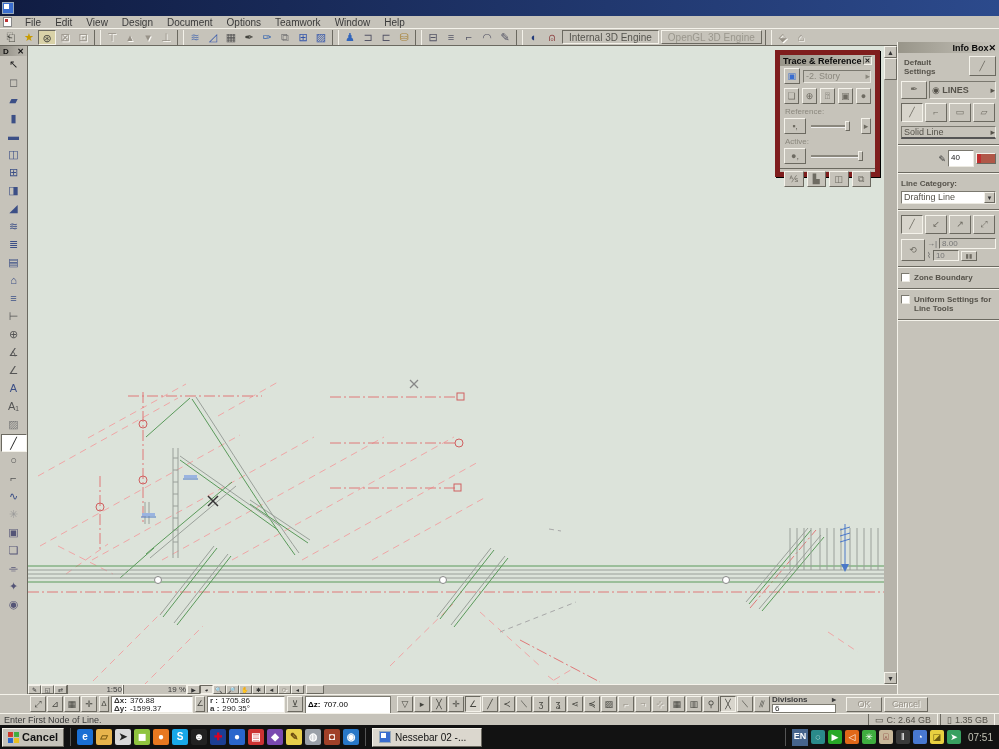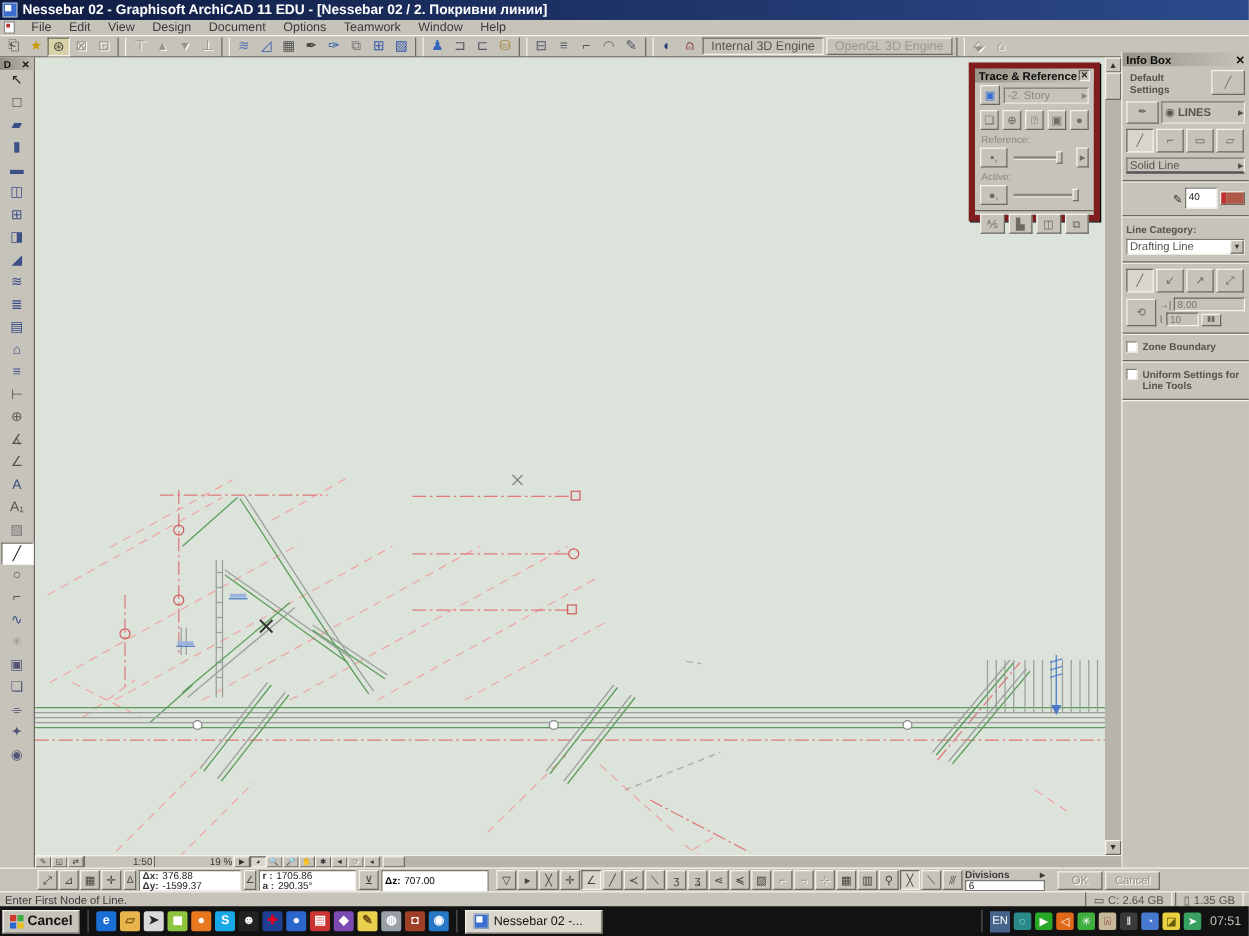--- a/index.html
+++ b/index.html
@@ -51,21 +51,21 @@
   .pal-title{height:11px;background:linear-gradient(90deg,#989589,#c6c3ba);display:flex;justify-content:space-between;align-items:center;padding:0 3px;font-size:9px;font-weight:bold;color:#0a0a0a;}
   .pal-close{width:9px;height:9px;font-size:7px;line-height:8px;text-align:center;color:#222;}
   .prow{display:flex;align-items:center;gap:3px;padding:2px 4px;}
   .pbtn{height:16px;font-size:9px;line-height:14px;text-align:center;color:#6e6b62;}
   .plabel{font-size:8px;color:#8a877d;padding:1px 5px 0;}
   .slider{flex:1;height:10px;position:relative;}
   .slider .track{position:absolute;left:2px;right:8px;top:4px;height:2px;background:#8a877d;box-shadow:0 1px 0 #eee;}
   .slider .thumb{position:absolute;right:8px;top:0;width:5px;height:10px;background:var(--face);border:1px solid;border-color:var(--face-light) var(--face-dark) var(--face-dark) var(--face-light);}
   
   .infobox{position:absolute;left:897px;top:42px;width:102px;height:652px;background:var(--face);border-left:1px solid var(--face-light);}
-  .ib-title{height:11px;background:linear-gradient(90deg,#989589,#c6c3ba);display:flex;justify-content:space-between;align-items:center;padding:0 3px;font-size:9px;font-weight:bold;color:#0a0a0a;}
+  .ib-title{height:11px;background:linear-gradient(90deg,#989589,#c6c3ba);display:flex;justify-content:flex-end;align-items:center;padding:0 3px;font-size:9px;font-weight:bold;color:#0a0a0a;}
   .ib-label{font-size:8px;font-weight:bold;color:#55524a;padding:3px 3px 1px;}
   .ib-row{display:flex;align-items:center;gap:2px;padding:2px 3px;}
   .combo{flex:1;background:#fff;border:1px solid;border-color:#7a786f #eceae2 #eceae2 #7a786f;font-size:9px;color:#55524a;height:13px;line-height:11px;padding-left:2px;display:flex;justify-content:space-between;align-items:center;}
   .combo .dd{width:11px;height:11px;background:var(--face);border:1px solid;border-color:var(--face-light) var(--face-dark) var(--face-dark) var(--face-light);font-size:6px;text-align:center;line-height:10px;color:#333;}
   .ib-sep{height:1px;background:var(--face-dark);box-shadow:0 1px 0 var(--face-light);margin:3px 0;}
   .chk{display:flex;gap:4px;padding:3px 3px;align-items:flex-start;}
   .chk .box{width:9px;height:9px;background:#fff;border:1px solid;border-color:#7a786f #eceae2 #eceae2 #7a786f;flex:none;}
   .chk .txt{font-size:8px;font-weight:bold;color:#55524a;line-height:9px;}
   
   .canvasbar{position:absolute;left:28px;top:684px;width:869px;height:10px;background:var(--face);display:flex;align-items:center;border-top:1px solid var(--face-light);}
@@ -89,32 +89,31 @@
   .statusbar{position:absolute;left:0;top:713px;width:999px;height:12px;background:var(--face);border-top:1px solid var(--face-light);display:flex;align-items:center;font-size:9px;color:#3a3a3a;padding:0 4px;}
   .sb-cell{display:flex;align-items:center;gap:3px;border-left:1px solid var(--face-dark);border-right:1px solid var(--face-light);height:11px;padding:0 6px;color:#55524a;}
   
   .taskbar{position:absolute;left:0;top:725px;width:999px;height:24px;background:var(--tray);display:flex;align-items:center;gap:3px;padding:0 2px;}
   .startbtn{height:19px;display:flex;align-items:center;gap:3px;padding:0 5px;font-size:11px;font-weight:bold;color:#111;flex:none;}
   .flag{width:11px;height:11px;display:inline-block;flex:none;}
   .ql{width:16px;height:16px;flex:none;border-radius:2px;font-size:10px;line-height:16px;text-align:center;color:#fff;font-weight:bold;}
   .tb-sep{width:1px;height:18px;background:#555;margin:0 3px;flex:none;}
   .taskbtn{height:19px;display:flex;align-items:center;gap:4px;padding:0 6px;font-size:10px;color:#111;background:#dbd7ce;border:1px solid;border-color:#f4f2ea #6b6960 #6b6960 #f4f2ea;flex:none;width:110px;}
   .tray{margin-left:auto;display:flex;align-items:center;gap:3px;padding:0 4px;flex:none;}
-  .lang{width:16px;height:17px;background:#46648c;color:#fff;font-size:9px;font-weight:normal;text-align:center;line-height:14px;flex:none;}
+  .lang{width:16px;height:17px;background:#46648c;color:#fff;font-size:9px;font-weight:bold;text-align:center;line-height:14px;flex:none;}
   .tri{width:14px;height:14px;flex:none;border-radius:2px;font-size:9px;line-height:14px;text-align:center;color:#fff;}
   .clock{font-size:10px;color:#c2c2b4;margin-left:4px;}
 </style>
 </head>
 <body>
 
 <div class="screen">
 
   <div class="titlebar">
     <span class="appicon"></span>
-    <span>Nessebar 02 - Graphisoft ArchiCAD 11 EDU - [Nessebar 02 / 2. Покривни линии]</span>
   </div>
 
   <div class="menubar">
     <span class="mdi-icon"></span>
     <div style="display:flex">
         <span class="mi"><span>File</span></span>
         <span class="mi"><span>Edit</span></span>
         <span class="mi"><span>View</span></span>
         <span class="mi"><span>Design</span></span>
         <span class="mi"><span>Document</span></span>

